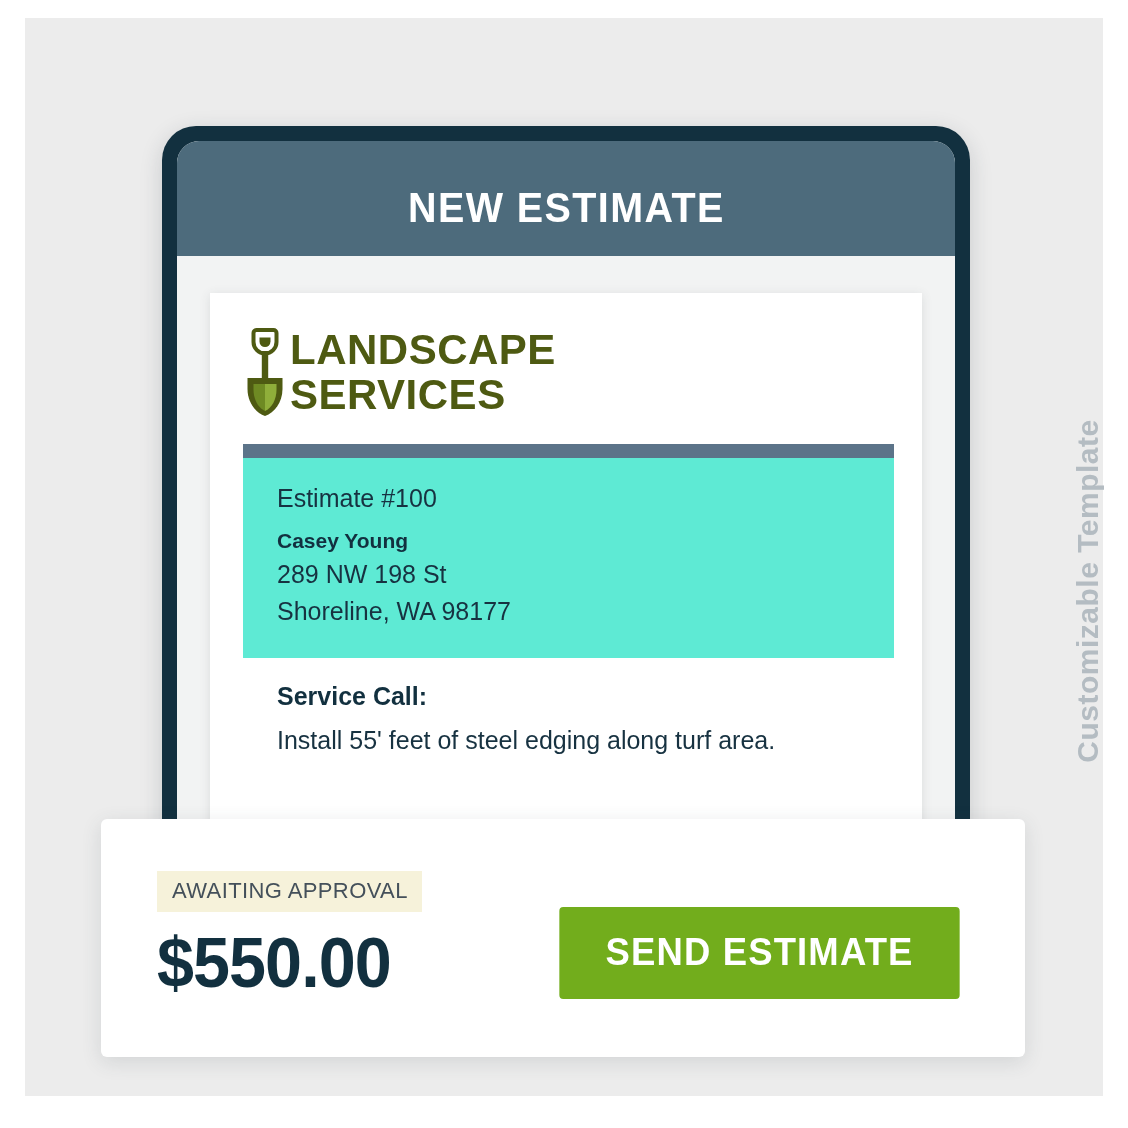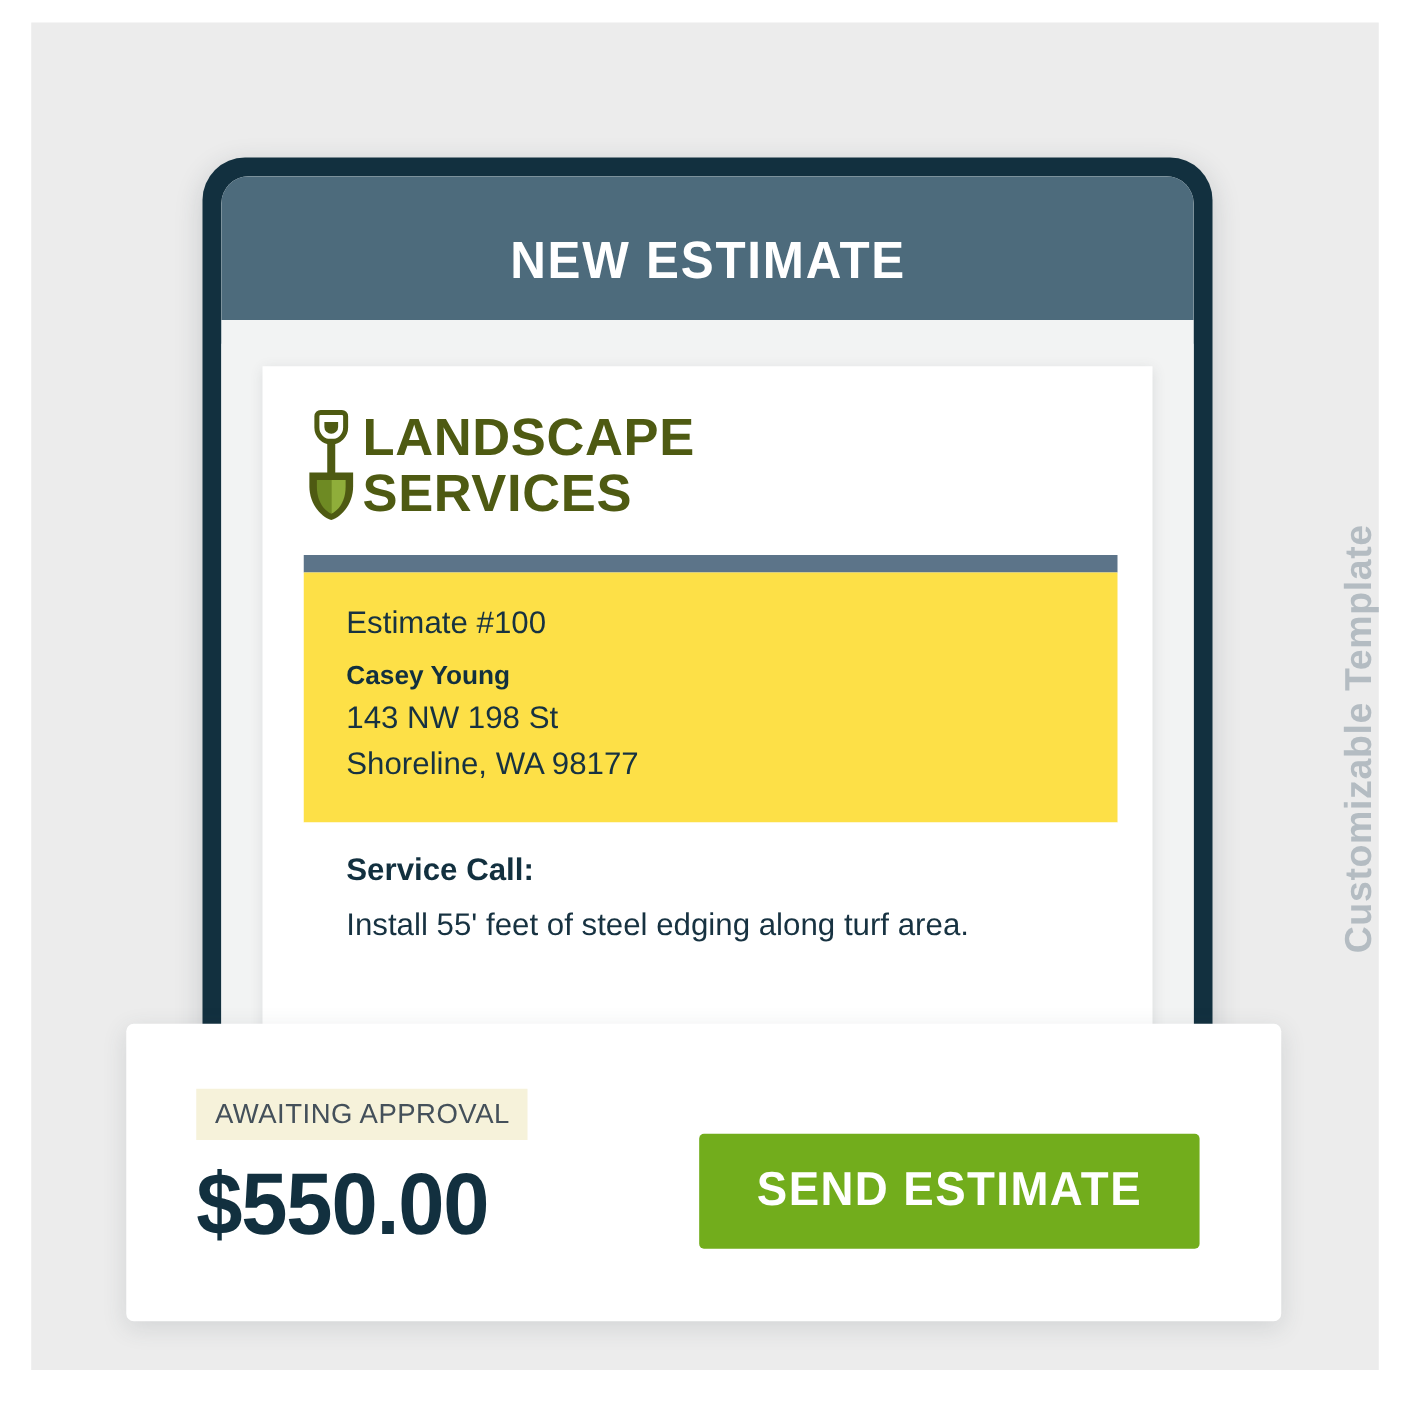--- a/index.html
+++ b/index.html
@@ -135,21 +135,21 @@
   }
   .logo-text .l2 { display: block; }
 
   .doc-topbar {
     height: 14px;
     background: #5c7489;
     margin: 0 28px 0 33px;
   }
 
   .doc-meta {
-    background: #fde047;
+    background: #5eead4;
     margin: 0 28px 0 33px;
     padding: 22px 0 28px 34px;
   }
   .meta-line {
     font-size: 25px;
     color: #173241;
     line-height: 1.48;
   }
   .meta-line.italic-bold {
     font-weight: 700;
@@ -276,21 +276,21 @@
               <span>LANDSCAPE</span>
               <span class="l2">SERVICES</span>
             </div>
           </div>
 
           <div class="doc-topbar"></div>
 
           <div class="doc-meta">
             <div class="meta-line">Estimate #100</div>
             <div class="meta-name">Casey Young</div>
-            <div class="meta-line">143 NW 198 St</div>
+            <div class="meta-line">289 NW 198 St</div>
             <div class="meta-line">Shoreline, WA 98177</div>
           </div>
 
           <div class="doc-service">
             <div class="service-title">Service Call:</div>
             <div class="service-desc">Install 55' feet of steel edging along turf area.</div>
           </div>
 
         </div>
       </div>

